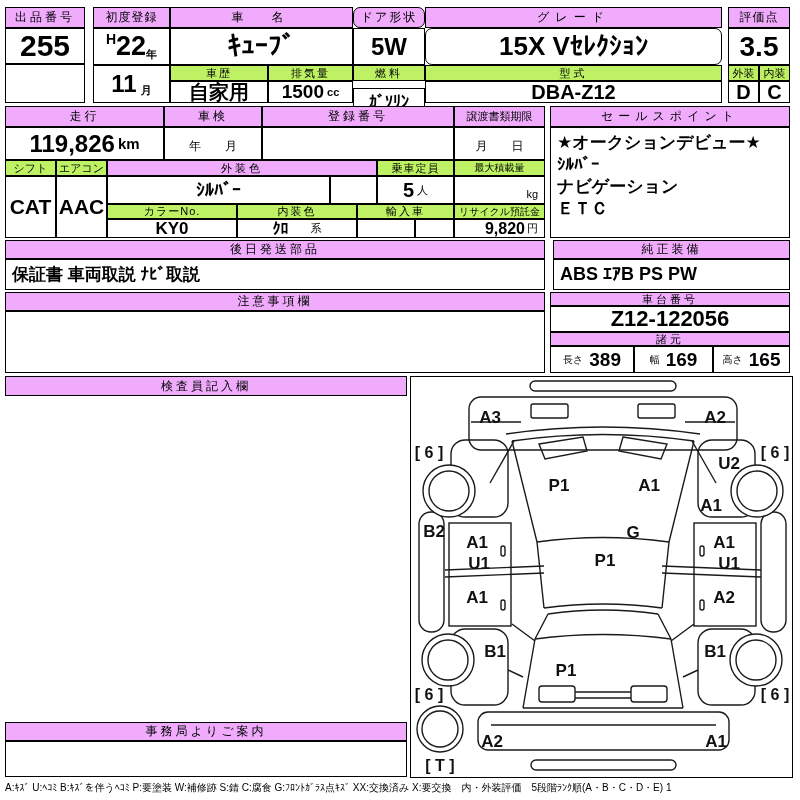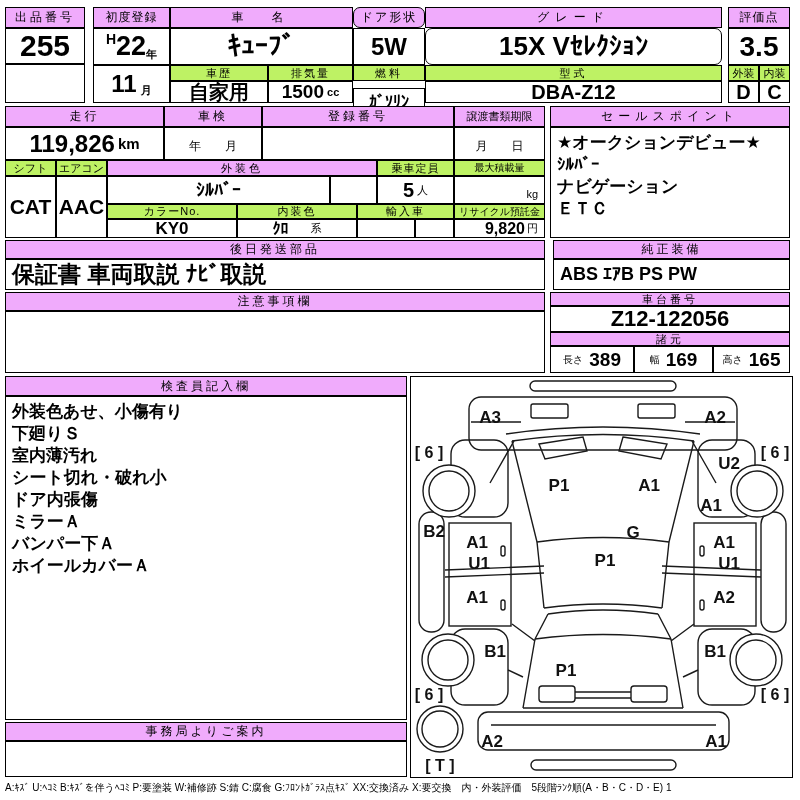--- a/index.html
+++ b/index.html
@@ -114,21 +114,21 @@
 
   <div class="c h" style="left:550px;top:106px;width:240px;height:21px;letter-spacing:5px;">セールスポイント</div>
   <div class="c lines" style="left:550px;top:127px;width:240px;height:111px;">
     <div>★オークションデビュー★</div>
     <div>ｼﾙﾊﾞｰ</div>
     <div>ナビゲーション</div>
     <div>ＥＴＣ</div>
   </div>
 
   <div class="c h" style="left:5px;top:240px;width:540px;height:19px;">後日発送部品</div>
-  <div class="c v left" style="left:5px;top:259px;width:540px;height:31px;font-size:23px;">保証書 車両取説 ﾅﾋﾞ取説</div>
+  <div class="c v left" style="left:5px;top:259px;width:540px;height:31px;font-size:17px;">保証書 車両取説 ﾅﾋﾞ取説</div>
   <div class="c h" style="left:553px;top:240px;width:237px;height:19px;">純正装備</div>
   <div class="c v left" style="left:553px;top:259px;width:237px;height:31px;font-size:18px;">ABS ｴｱB PS PW</div>
 
   <div class="c h" style="left:5px;top:292px;width:540px;height:19px;">注意事項欄</div>
   <div class="c" style="left:5px;top:311px;width:540px;height:62px;"></div>
 
   <div class="c h" style="left:550px;top:292px;width:240px;height:14px;font-size:11px;">車台番号</div>
   <div class="c v" style="left:550px;top:306px;width:240px;height:26px;font-size:22px;">Z12-122056</div>
   <div class="c h" style="left:550px;top:332px;width:240px;height:14px;font-size:11px;">諸元</div>
   <div class="c" style="left:550px;top:346px;width:84px;height:27px;">
@@ -138,30 +138,20 @@
   <div class="c" style="left:634px;top:346px;width:79px;height:27px;">
     <span style="font-size:10px;margin-right:6px;">幅</span>
       <span style="font-size:19px;font-weight:bold;">169</span>
   </div>
   <div class="c" style="left:713px;top:346px;width:77px;height:27px;">
     <span style="font-size:10px;margin-right:6px;">高さ</span>
       <span style="font-size:19px;font-weight:bold;">165</span>
   </div>
 
   <div class="c h" style="left:5px;top:376px;width:402px;height:20px;">検査員記入欄</div>
-  <div class="c lines" style="left:5px;top:396px;width:402px;height:324px;">
-    <div>外装色あせ、小傷有り</div>
-    <div>下廻りＳ</div>
-    <div>室内薄汚れ</div>
-    <div>シート切れ・破れ小</div>
-    <div>ドア内張傷</div>
-    <div>ミラーＡ</div>
-    <div>バンパー下Ａ</div>
-    <div>ホイールカバーＡ</div>
-  </div>
 
   <div class="c h" style="left:5px;top:722px;width:402px;height:19px;">事務局よりご案内</div>
   <div class="c" style="left:5px;top:741px;width:402px;height:36px;"></div>
 
   <div class="c" style="left:410px;top:376px;width:383px;height:402px;padding:0;">
     <svg width="381" height="400" viewBox="0 0 381 400">
       <g stroke="#1a1a1a" fill="none" stroke-width="1.4">
         <rect x="119" y="4" width="146" height="10" rx="5"></rect>
         <rect x="58" y="20" width="268" height="53" rx="12"></rect>
         <rect x="120" y="27" width="37" height="14" rx="2"></rect>

